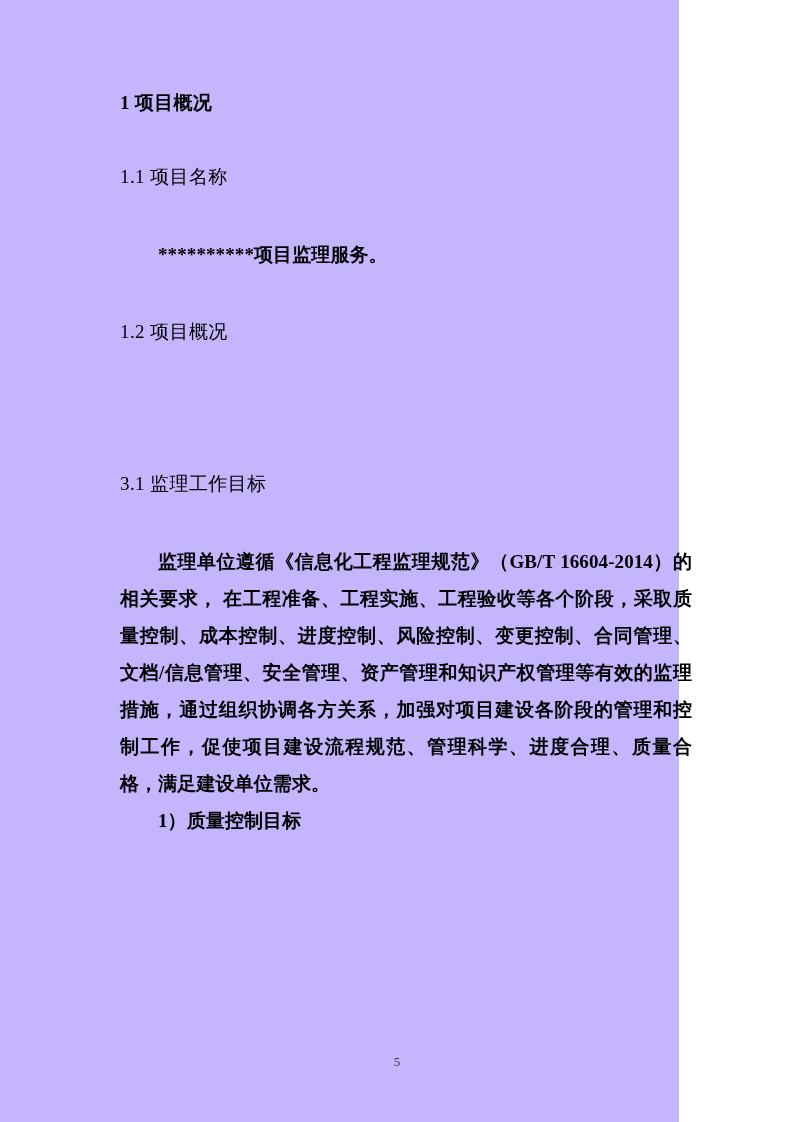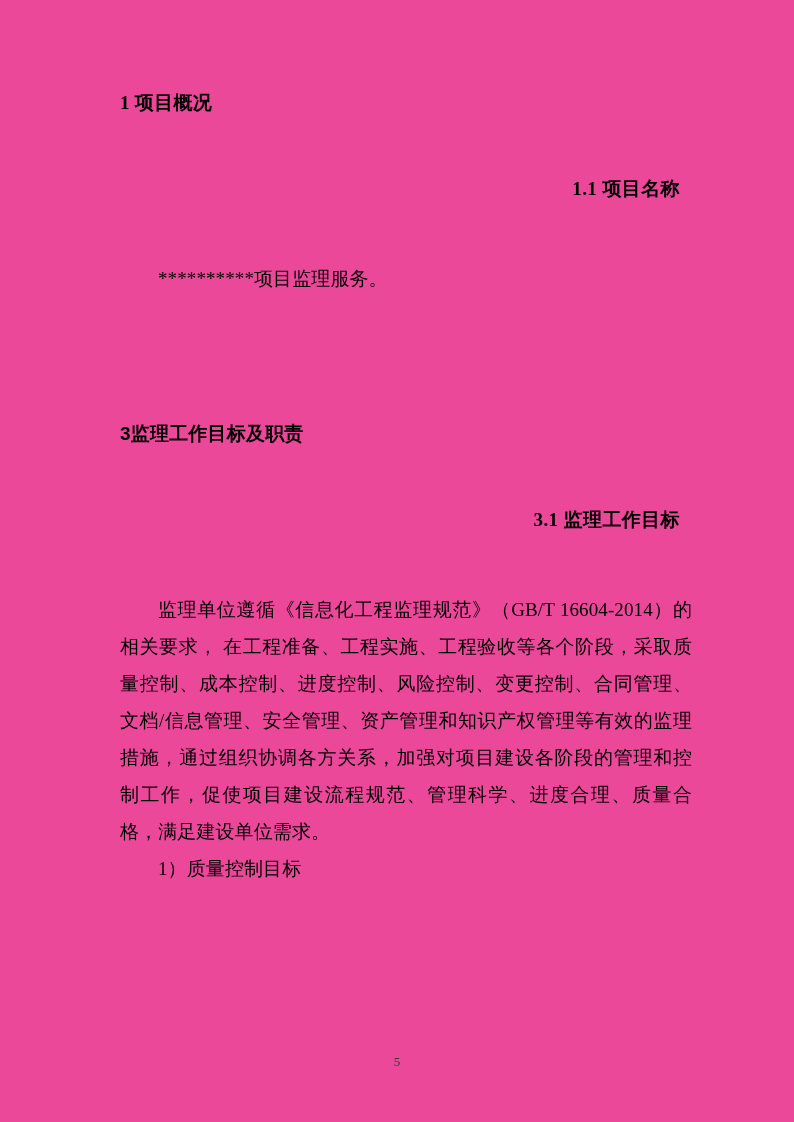--- a/index.html
+++ b/index.html
@@ -12,23 +12,23 @@
     height: 1122px;
     position: relative;
     font-family: "Liberation Serif", "DejaVu Serif", serif;
     color: #000000;
     overflow: hidden;
   }
 
   .page {
     position: absolute;
     top: 0; left: 0;
-    width: 794px;
+    width: 679px;
     height: 1122px;
-    background: #ec4899;
+    background: #c4b5fd;
   }
 
   
   .content {
     position: absolute;
     left: 120px;
     top: 88px;
     width: 572px;
   }
 
@@ -48,33 +48,32 @@
     font-weight: bold;
     font-size: 19px;
     line-height: 30px;
     letter-spacing: 0.2px;
     margin: 0;
     white-space: pre;
   }
 
   .h2 {
     font-family: "Liberation Serif", "DejaVu Serif", serif;
-    font-weight: bold;
+    font-weight: normal;
     font-size: 19px;
     line-height: 30px;
     letter-spacing: 0.4px;
-    margin: 12px;
+    margin: 0;
     white-space: pre;
-    text-align: right;
   }
 
   
   .para {
     font-family: "Liberation Serif", "DejaVu Serif", serif;
-    font-weight: normal;
+    font-weight: bold;
     font-size: 19px;
     line-height: 37px;
     text-align: justify;
     text-justify: inter-ideograph;
     margin: 0;
     text-indent: 38px;
     letter-spacing: 0.1px;
   }
   .gap-md { height: 34px; }
   .gap-lg { height: 44px; }
@@ -106,27 +105,27 @@
     <div class="gap-lg"></div>
 
     <h2 class="h2">1.1 项目名称</h2>
 
     <div class="gap-lg"></div>
 
     <p class="para">**********项目监理服务。</p>
 
     <div class="gap-lg"></div>
 
+    <h2 class="h2">1.2 项目概况</h2>
 
     <div class="gap-md"></div>
 
 
     <div class="gap-lg"></div>
 
-    <h1 class="h1-sans">3监理工作目标及职责</h1>
 
     <div class="gap-lg"></div>
 
     <h2 class="h2">3.1 监理工作目标</h2>
 
     <div class="gap-lg"></div>
 
     <p class="para">监理单位遵循《信息化工程监理规范》（GB/T 16604-2014）的相关要求， 在工程准备、工程实施、工程验收等各个阶段，采取质量控制、成本控制、进度控制、风险控制、变更控制、合同管理、文档/信息管理、安全管理、资产管理和知识产权管理等有效的监理措施，通过组织协调各方关系，加强对项目建设各阶段的管理和控制工作，促使项目建设流程规范、管理科学、进度合理、质量合格，满足建设单位需求。</p>
 
     <p class="para">1）质量控制目标</p>

